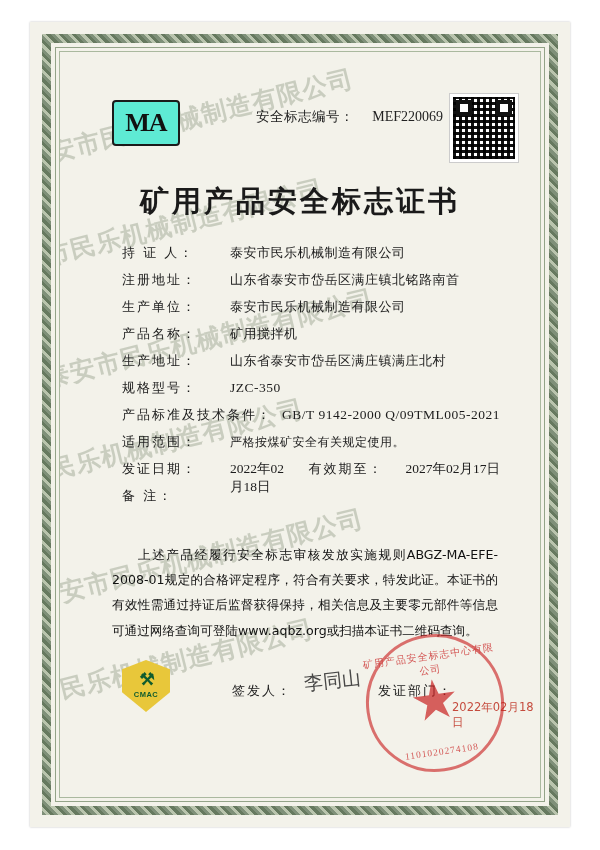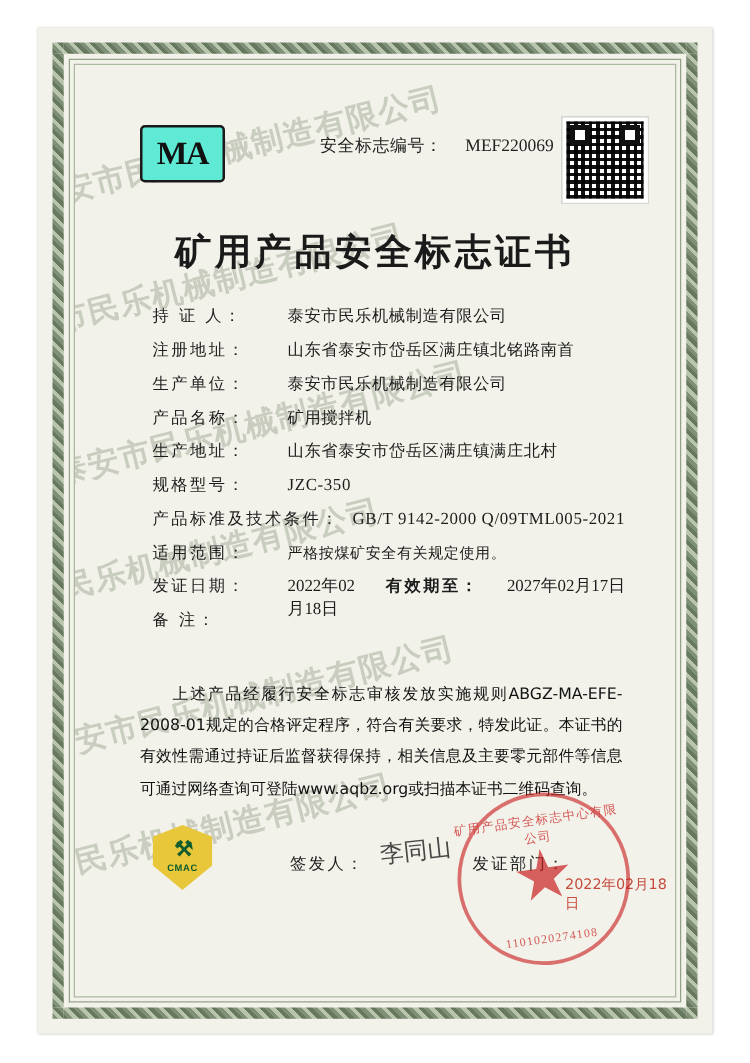--- a/index.html
+++ b/index.html
@@ -196,21 +196,20 @@
   }
   .fvalue {
     flex: 1;
     letter-spacing: 0.5px;
   }
   .fvalue.small { font-size: 12px; }
   .frow .sub-label {
     margin-left: 24px;
     letter-spacing: 2px;
     white-space: nowrap;
-    font-weight: bold;
   }
   .frow .sub-value {
     margin-left: 22px;
     white-space: nowrap;
   }
   .val-mono {
     font-family: Liberation Serif, serif;
     font-size: 13.5px;
   }
 

